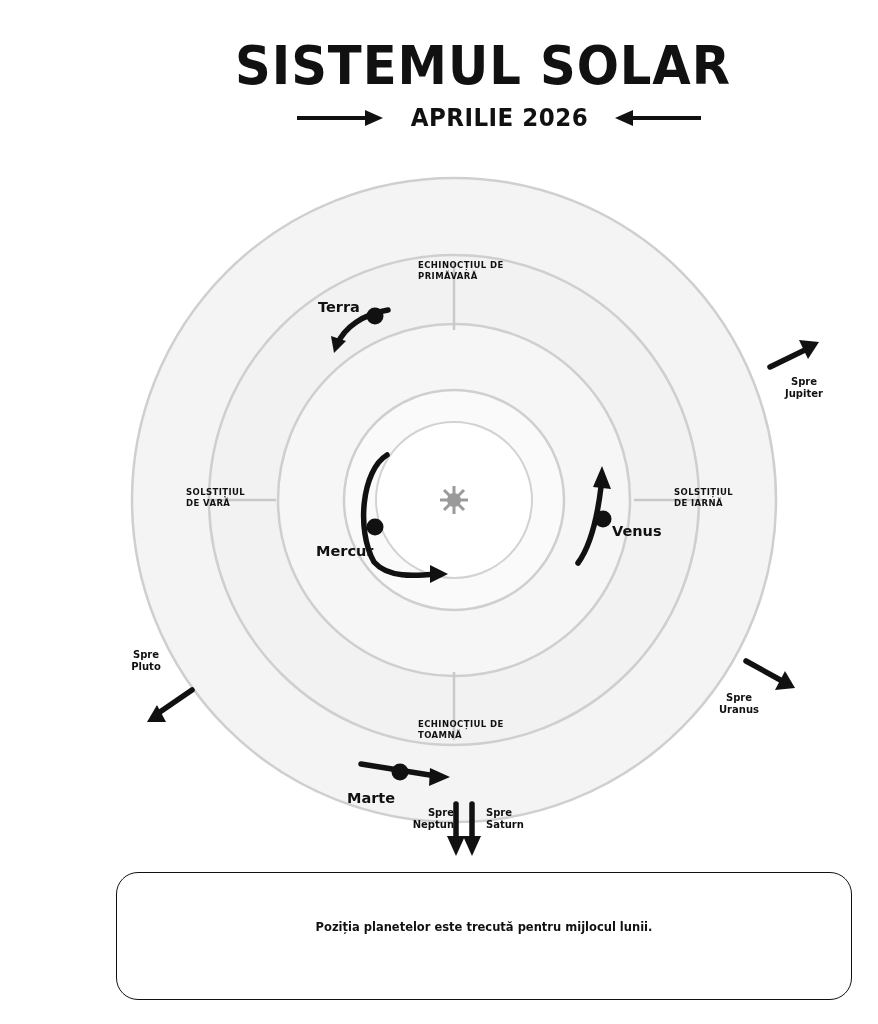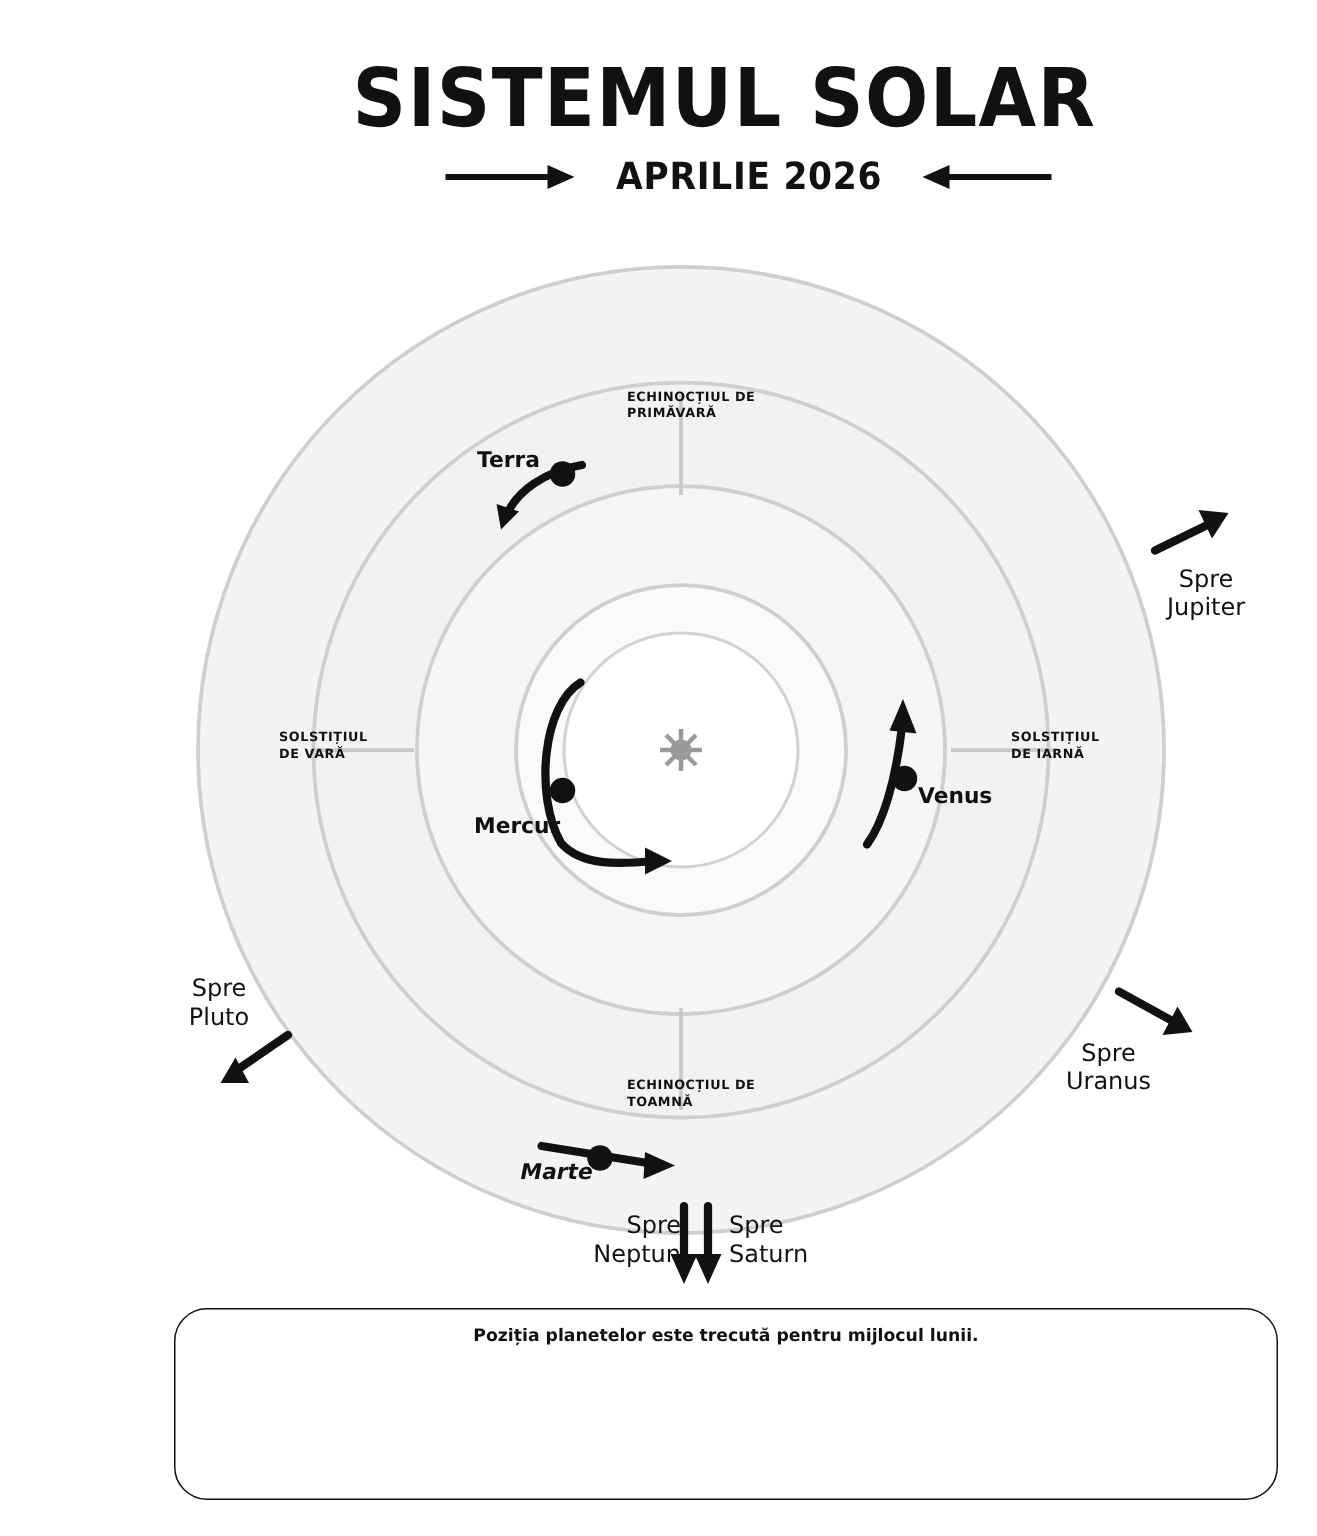--- a/index.html
+++ b/index.html
@@ -71,39 +71,40 @@
     white-space: nowrap;
     line-height: 1.15;
   }
   .lbl.small {
     font-size: 8.5px;
     font-weight: bold;
     letter-spacing: 0.4px;
     line-height: 1.3;
   }
   .lbl.dir {
-    font-size: 16px;
-    font-weight: normal;
+    font-size: 10px;
+    font-weight: bold;
     text-align: center;
     line-height: 1.2;
   }
 
   
   .footbox {
     position: absolute;
     left: 72px;
     top: 872px;
     width: 736px;
     height: 128px;
     border: 1.6px solid #111;
     border-radius: 22px;
     box-sizing: border-box;
     display: flex;
     flex-direction: column;
     align-items: center;
+    justify-content: center;
     padding: 10px 26px;
   }
   .foot-line1 {
     font-size: 11.5px;
     font-weight: bold;
     text-align: center;
     margin-bottom: 18px;
   }
   .foot-line2 {
     font-size: 11.5px;
@@ -227,21 +228,21 @@
   </div>
 
   <div class="lbl small" style="left:374px; top:719px; width:80px;">
     <div>ECHINOCȚIUL DE</div>
     <div>TOAMNĂ</div>
   </div>
 
   <div class="lbl" style="left:274px; top:299px;">Terra</div>
   <div class="lbl" style="left:272px; top:543px;">Mercur</div>
   <div class="lbl" style="left:568px; top:523px;text-align:right;">Venus</div>
-  <div class="lbl" style="left:303px; top:774px;font-style:italic;">Marte</div>
+  <div class="lbl" style="left:303px; top:790px;">Marte</div>
 
   <div class="lbl dir" style="left:722px; top:376px; width:76px;">
     <div>Spre</div>
     <div>Jupiter</div>
   </div>
 
   <div class="lbl dir" style="left:657px; top:692px; width:76px;">
     <div>Spre</div>
     <div>Uranus</div>
   </div>

